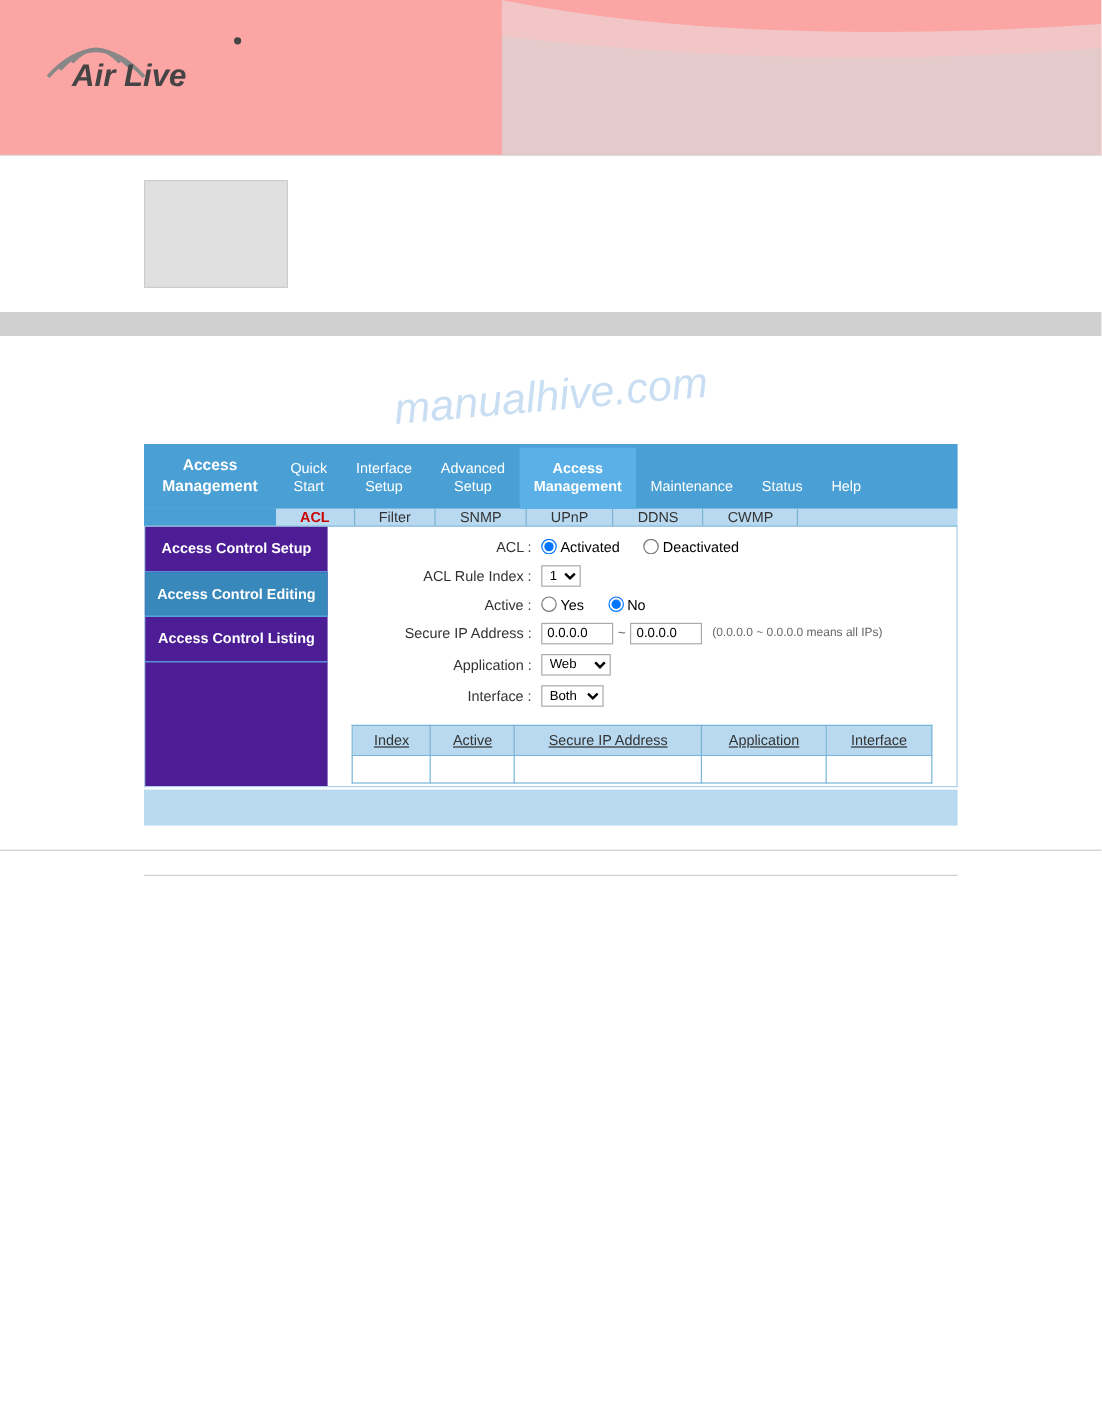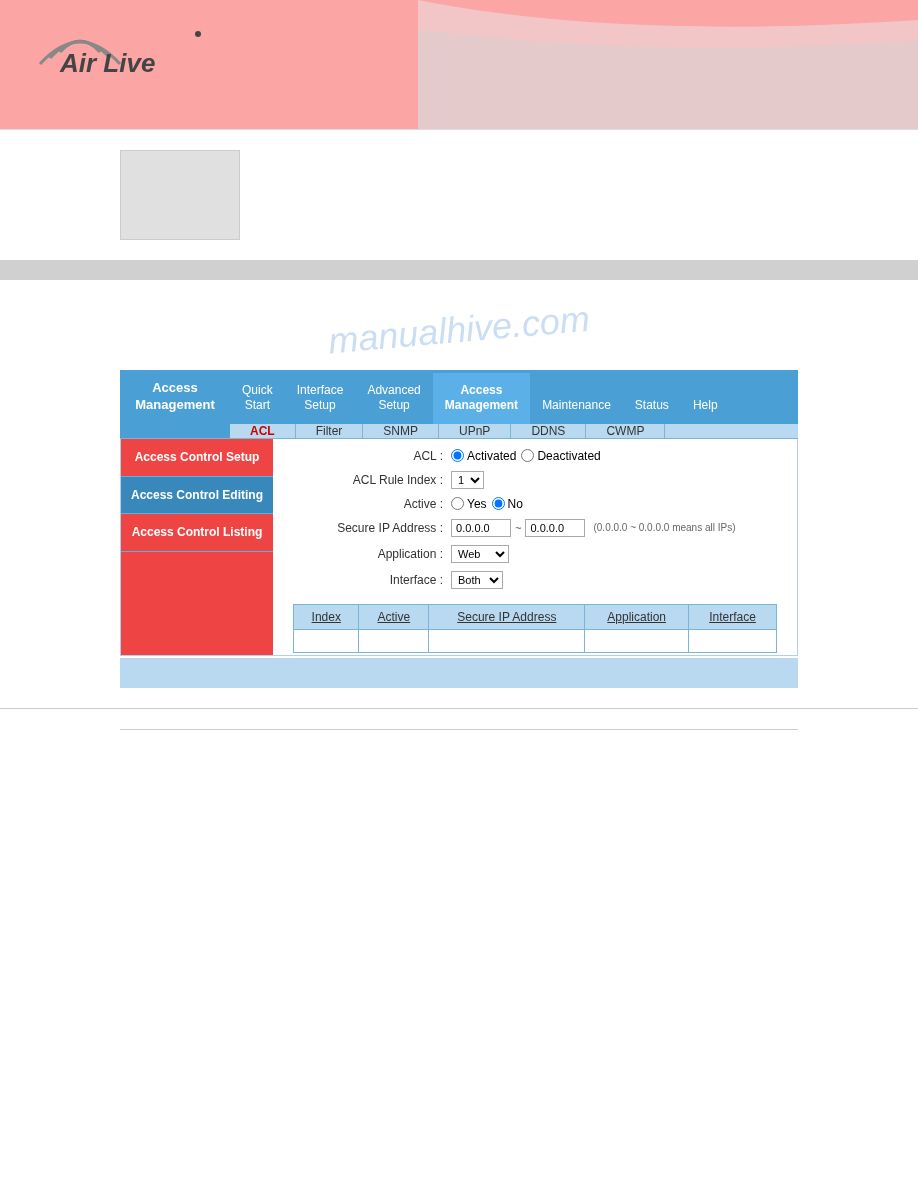--- a/index.html
+++ b/index.html
@@ -35,32 +35,32 @@
     .sub-nav { background: #b8d9f0; display: flex; border-bottom: 1px solid #7ab5d8; }
     .sub-nav-left { min-width: 110px; background: #4a9fd4; }
     .sub-nav-items { display: flex; flex: 1; }
     .sub-nav-item { padding: 0 20px; color: #333; font-size: 12px; cursor: pointer; border-right: 1px solid #7ab5d8; }
     .sub-nav-item.active { color: #c00; font-weight: bold; }
 
     
     .content-area { background: #fff; display: flex; border: 1px solid #b0cfe8; border-top: none; }
 
     
-    .sidebar { background: #ef4444; min-width: 110px; }
+    .sidebar { background: #4c1d95; min-width: 110px; }
     .sidebar-item { color: #fff; padding: 10px 10px; text-align: center; font-size: 12px; font-weight: bold; cursor: pointer; border-bottom: 1px solid #5bb0e8; line-height: 1.4; }
     .sidebar-item.active { background: #3888bb; }
 
     
     .form-area { flex: 1; padding: 2px 20px; }
 
     .form-row { display: flex; align-items: center; margin: 8px 0; }
     .form-label { text-align: right; min-width: 150px; margin-right: 8px; color: #333; font-size: 12px; }
     .form-control { display: flex; align-items: center; gap: 6px; }
 
-    .radio-group { display: flex; align-items: center; gap: 5px; }
+    .radio-group { display: flex; align-items: center; gap: 20px; }
     .radio-label { display: flex; align-items: center; gap: 3px; cursor: pointer; }
 
     select { font-size: 11px; padding: 1px 2px; border: 1px solid #aaa; background: #fff; cursor: pointer; }
     input[type="text"] { font-size: 11px; padding: 2px 4px; border: 1px solid #aaa; width: 60px; }
 
     
     .listing-table { width: 100%; border-collapse: collapse; margin-top: 5px; }
     .listing-table th { background: #b8d9f0; border: 1px solid #7ab5d8; padding: 5px 10px; text-align: center; font-size: 12px; font-weight: normal; color: #333; text-decoration: underline; }
     .listing-table td { border: 1px solid #7ab5d8; padding: 4px 10px; font-size: 12px; text-align: center; }
 

